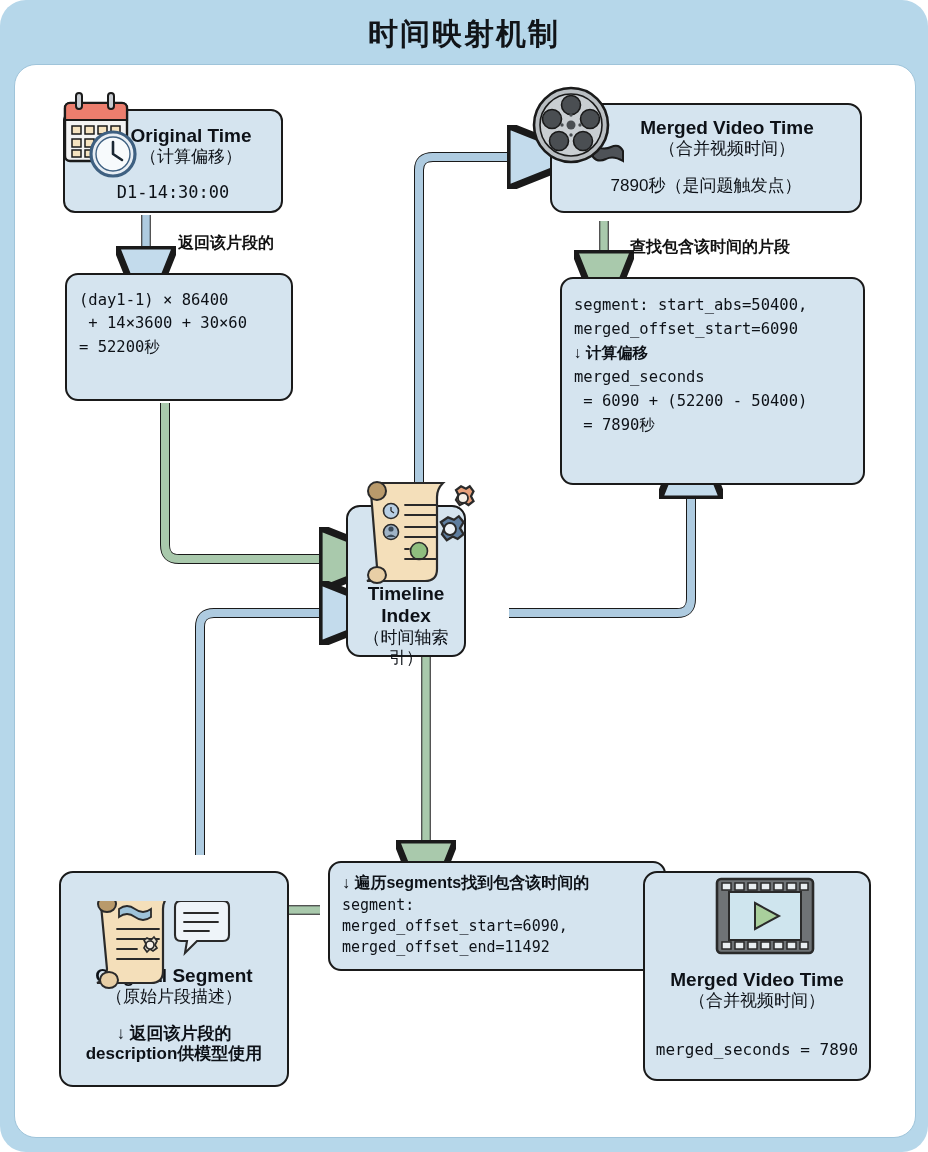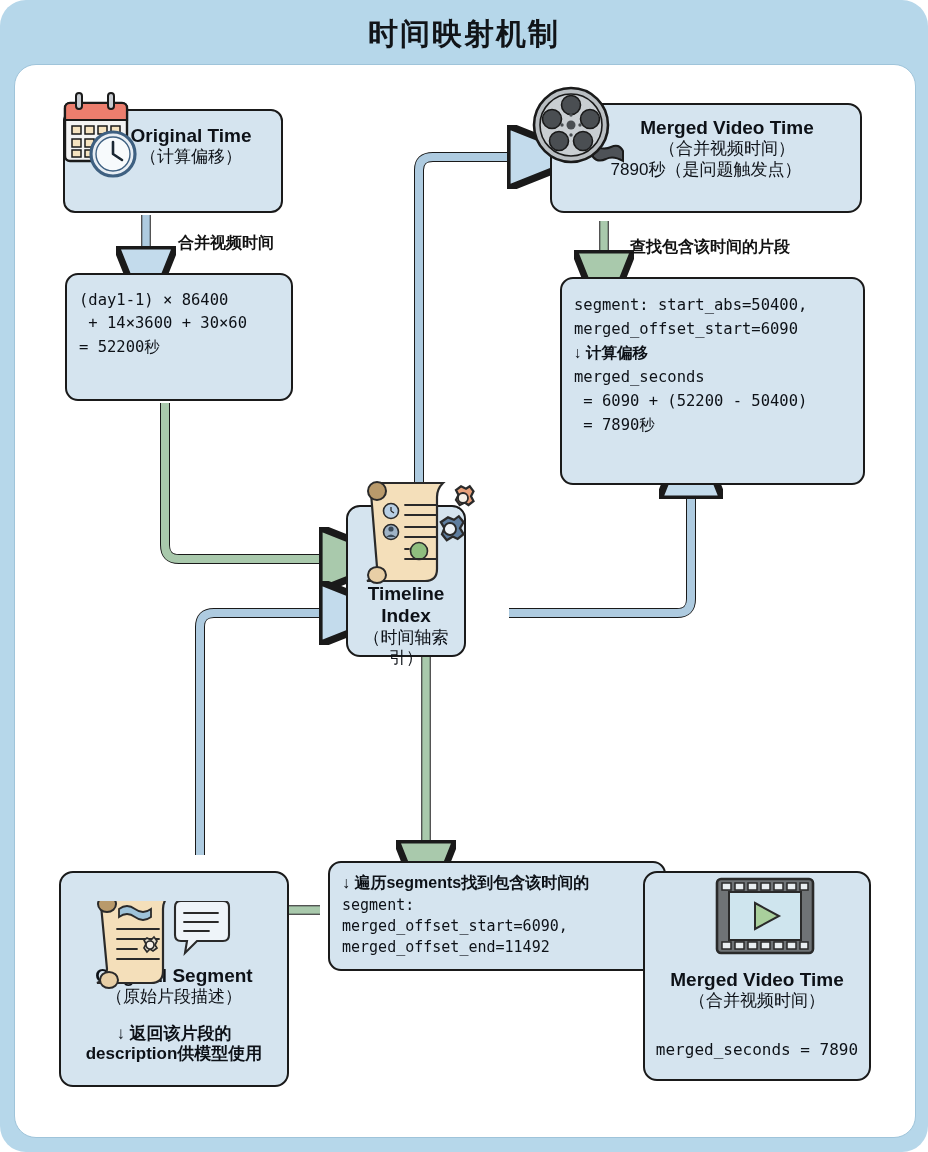--- a/index.html
+++ b/index.html
@@ -128,26 +128,27 @@
         <path d="M305,845 L250,845" fill="none" stroke="#1a1a1a" stroke-width="9.5"></path>
         <path d="M305,845 L250,845" fill="none" stroke="#a9c9ac" stroke-width="7.5" marker-end="url(#ah-green)"></path>
       </g>
 
       <g>
         <path d="M678,845 L617,845" fill="none" stroke="#1a1a1a" stroke-width="9.5"></path>
         <path d="M678,845 L617,845" fill="none" stroke="#aecbe0" stroke-width="7.5" marker-end="url(#ah-blue)"></path>
       </g>
     </svg>
 
-    <div class="edge-label" style="left:163px;top:168px;">合并视频时间</div>
+    <div class="edge-label" style="left:163px;top:168px;">返回该片段的</div>
     <div class="edge-label" style="left:615px;top:172px;">查找包含该时间的片段</div>
 
     <div class="node" style="left:48px;top:44px;width:220px;height:104px;border-radius:12px;">
       <div class="ttl" style="padding-top:14px;padding-left:36px;">Original Time</div>
       <div class="sub" style="padding-left:36px;">（计算偏移）</div>
+      <div class="val" style="margin-top:14px;">D1-14:30:00</div>
     </div>
 
     <div class="ic" style="left:42px;top:26px;width:86px;height:92px;">
       <svg width="86" height="92" viewBox="0 0 86 92">
         <rect x="8" y="12" width="62" height="58" rx="5" fill="#f3f3f3" stroke="#1a1a1a" stroke-width="2.4"></rect>
         <path d="M8,17 a5,5 0 0 1 5,-5 h52 a5,5 0 0 1 5,5 v12 h-62 z" fill="#ec7e6e" stroke="#1a1a1a" stroke-width="2.2"></path>
         <rect x="19" y="2" width="6" height="16" rx="3" fill="#c9cdd2" stroke="#1a1a1a" stroke-width="2"></rect>
         <rect x="51" y="2" width="6" height="16" rx="3" fill="#c9cdd2" stroke="#1a1a1a" stroke-width="2"></rect>
         <g fill="#f6e3c0" stroke="#1a1a1a" stroke-width="1.5">
           <rect x="15" y="35" width="9" height="8"></rect>
@@ -163,21 +164,21 @@
         </g>
         <circle cx="56" cy="63" r="22" fill="#e8eef4" stroke="#3e6081" stroke-width="3.2"></circle>
         <circle cx="56" cy="63" r="17" fill="#f7fafc" stroke="#3e6081" stroke-width="1.4"></circle>
         <path d="M56,63 L56,51 M56,63 L65,69" stroke="#1a2733" stroke-width="2.6" stroke-linecap="round" fill="none"></path>
       </svg>
     </div>
 
     <div class="node" style="left:535px;top:38px;width:312px;height:110px;">
       <div class="ttl" style="padding-top:12px;padding-left:42px;">Merged Video Time</div>
       <div class="sub" style="padding-left:42px;">（合并视频时间）</div>
-      <div class="sub" style="">7890秒（是问题触发点）</div>
+      <div class="sub" style="margin-top:16px;">7890秒（是问题触发点）</div>
     </div>
 
     <div class="ic" style="left:516px;top:18px;width:94px;height:92px;">
       <svg width="94" height="92" viewBox="0 0 94 92">
         <path d="M62,62 q10,6 18,2 q8,-4 12,4 l0,10 q-10,-6 -17,-2 q-8,4 -13,-2 z" fill="#4e5257" stroke="#1a1a1a" stroke-width="2"></path>
         <circle cx="40" cy="42" r="37" fill="#b9bec2" stroke="#1a1a1a" stroke-width="2.6"></circle>
         <circle cx="40" cy="42" r="31" fill="#c9ced2" stroke="#1a1a1a" stroke-width="1.6"></circle>
         <circle cx="40" cy="22" r="9.5" fill="#4a4e52" stroke="#1a1a1a" stroke-width="1.6"></circle>
         <circle cx="59" cy="36" r="9.5" fill="#4a4e52" stroke="#1a1a1a" stroke-width="1.6"></circle>
         <circle cx="52" cy="58" r="9.5" fill="#4a4e52" stroke="#1a1a1a" stroke-width="1.6"></circle>

